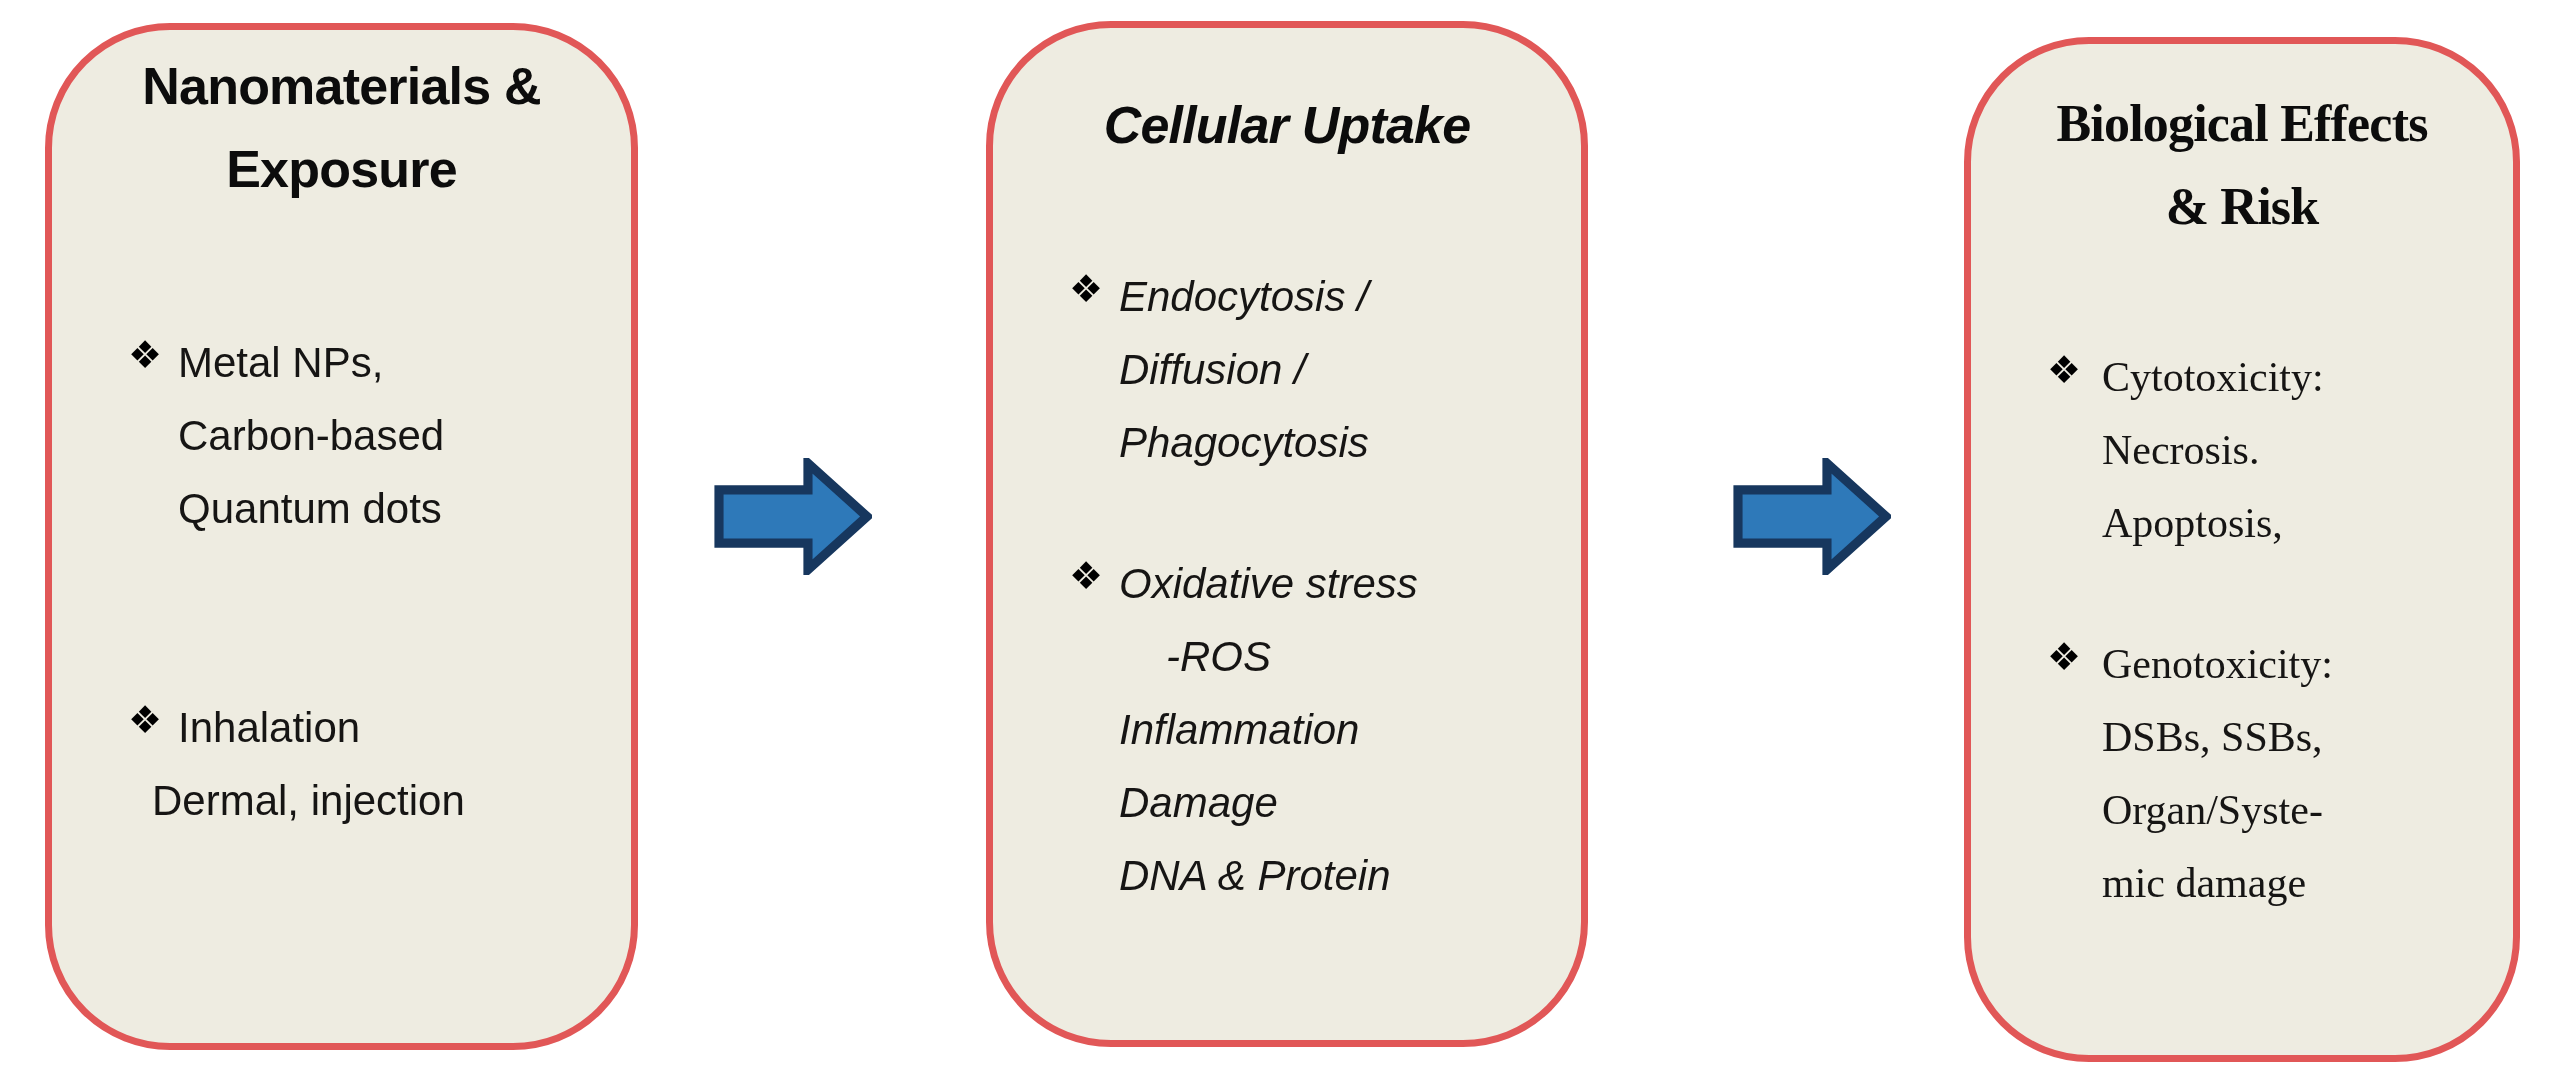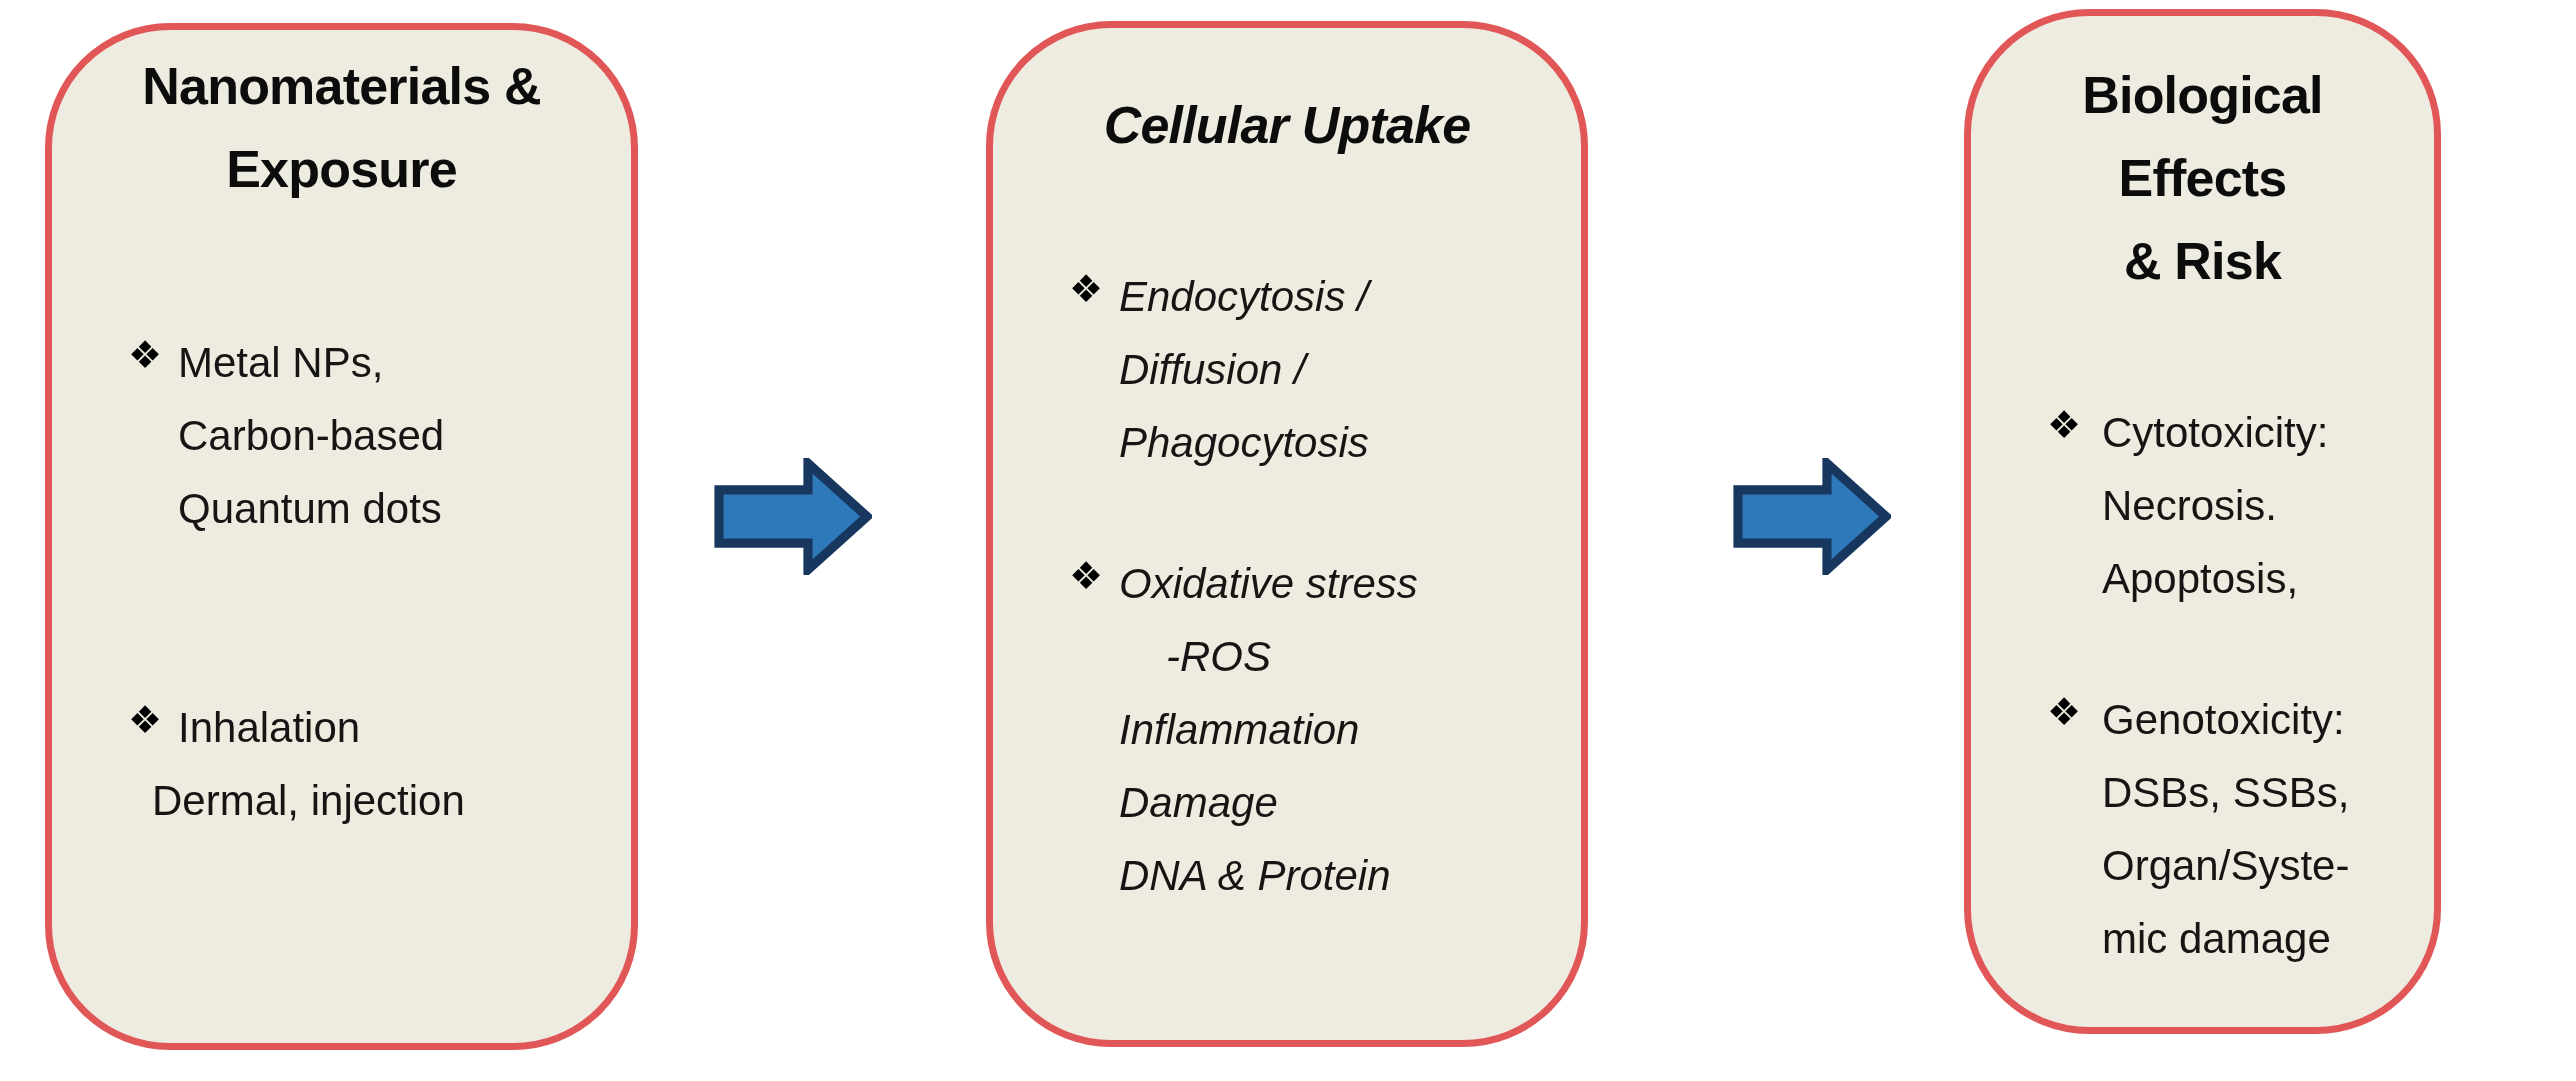--- a/index.html
+++ b/index.html
@@ -20,21 +20,21 @@
   .flow-box{
     position:absolute;
     box-sizing:border-box;
     background:var(--box-fill);
     border:7.5px solid var(--box-border);
     border-radius:125px;
     padding:25px 33px 0 33px;
   }
   .box1{left:45px;  top:23px; width:593px; height:1027px; padding-top:15px;}
   .box2{left:986px;top:21px; width:602px; height:1026px; padding-top:56px;font-style:italic;}
-  .box3{left:1964px;top:9px; width:477px; height:1025px; padding-top:38px;}
+  .box3{left:1964px;top:37px; width:556px; height:1025px; padding-top:38px;font-family:Liberation Serif, serif;}
   .box-title{
     text-align:center;
     font-weight:bold;
     font-size:52px;
     line-height:83px;
     letter-spacing:-0.8px;
     margin-bottom:93px;
     color:#0c0c0c;
   }
   .box1 .box-title{margin-bottom:115px;}

